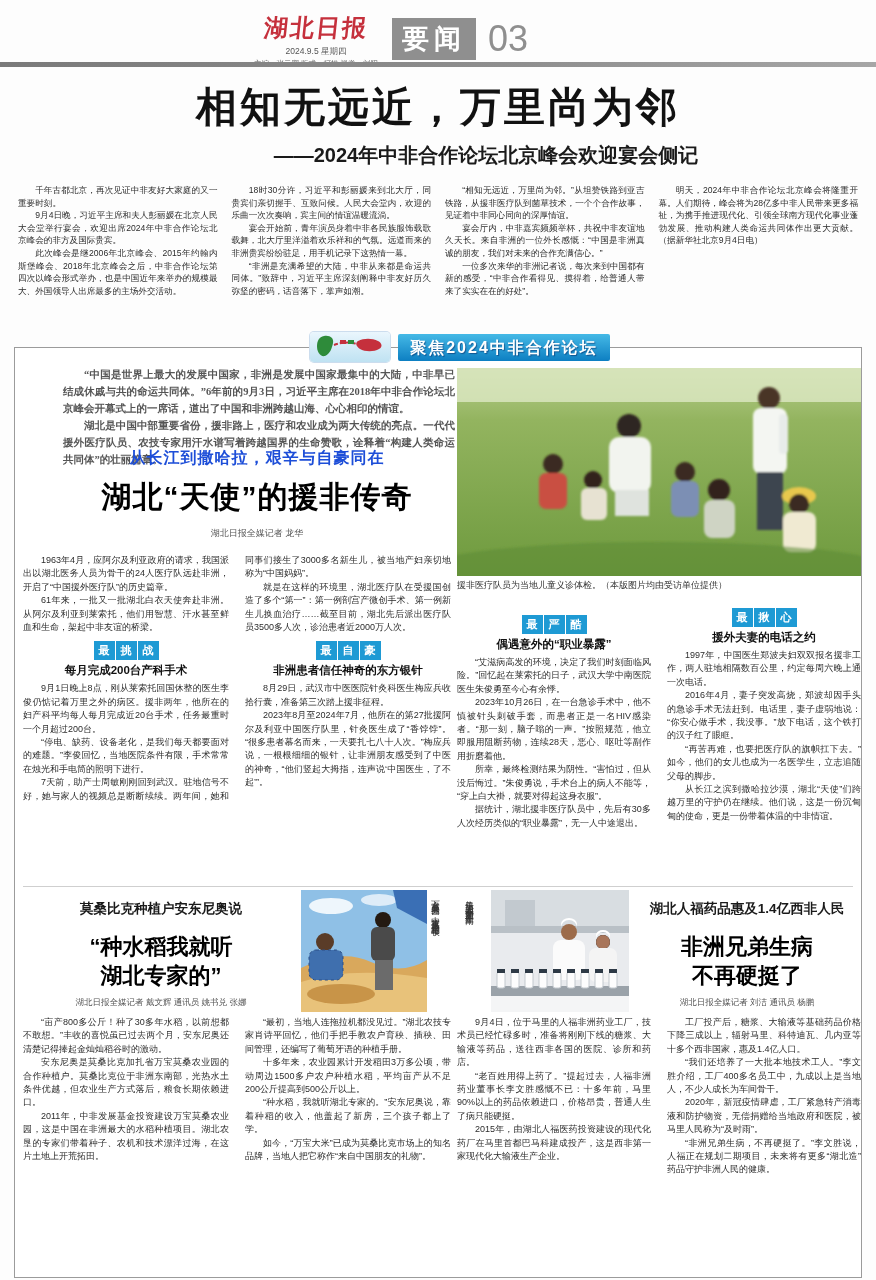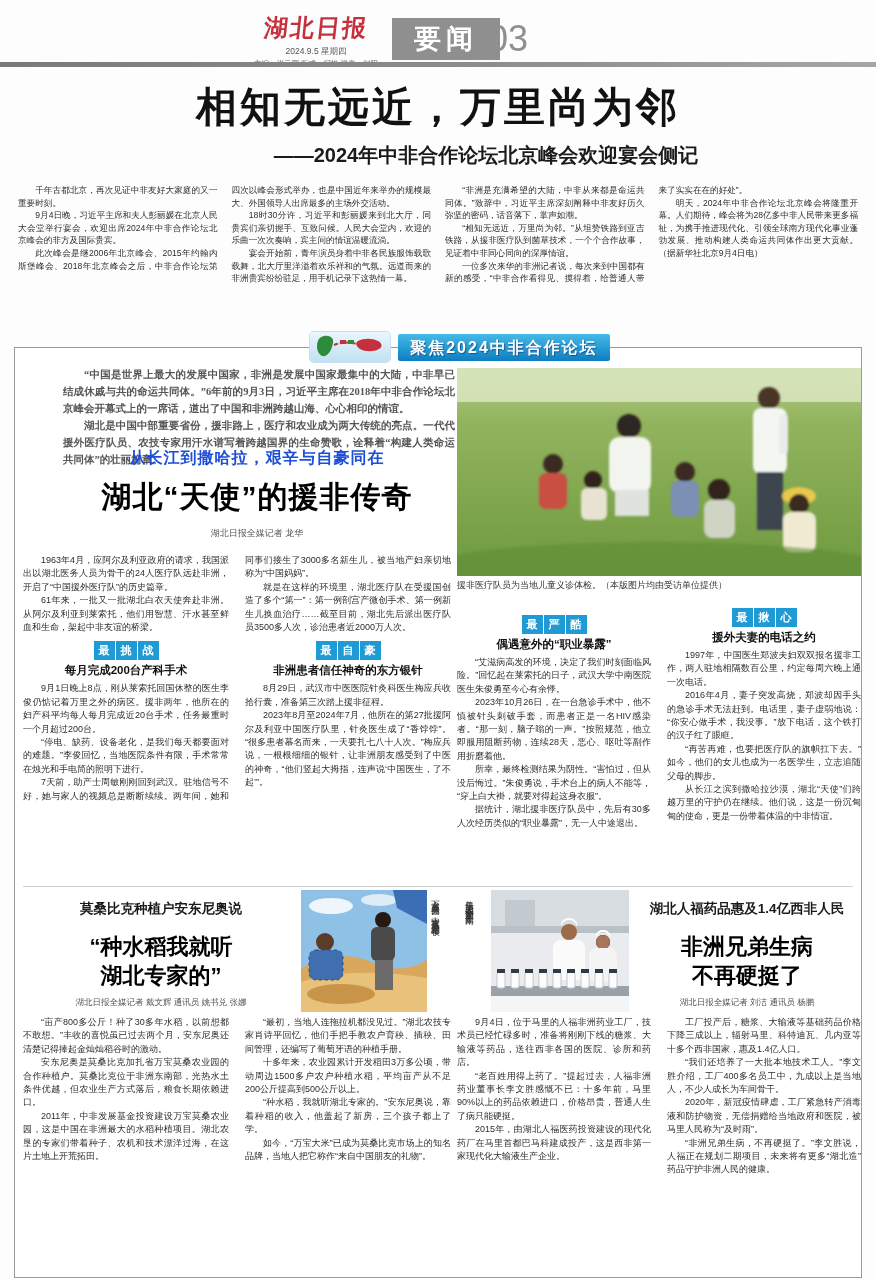--- a/index.html
+++ b/index.html
@@ -4,21 +4,21 @@
 <style>
   html,body{margin:0;padding:0;background:#e9e9e9;}
   #page{position:relative;width:876px;height:1280px;background:#fdfdfd;margin:0 auto;
         font-family:"Liberation Sans",sans-serif;color:#222;overflow:hidden;}
   
   #masthead{position:absolute;left:240px;top:12px;width:152px;text-align:center;}
   .paper-logo{font-size:24px;font-weight:bold;color:#c5303c;transform:skewX(-6deg);
               letter-spacing:2px;font-family:"Liberation Serif",serif;}
   .paper-date{font-size:8.5px;color:#555;margin-top:2px;}
   .paper-credits{font-size:7.5px;color:#666;margin-top:1px;white-space:nowrap;}
-  #section-box{position:absolute;left:392px;top:18px;width:108px;height:42px;background:#8f8f8f;
+  #section-box{position:absolute;left:392px;top:18px;width:84px;height:42px;background:#8f8f8f;
                color:#fff;font-size:27px;font-weight:bold;letter-spacing:5px;text-align:center;
                line-height:42px;}
   #page-number{position:absolute;left:488px;top:18px;font-size:36px;color:#8f8f8f;line-height:42px;}
   #header-bar{position:absolute;left:0;top:62px;width:876px;height:5px;
               background:linear-gradient(90deg,#7a7a7a 0%,#8f8f8f 60%,#a6a6a6 100%);}
   
   #lead-headline{position:absolute;left:0;top:80px;width:876px;text-align:center;
                  font-size:41px;font-weight:bold;color:#111;letter-spacing:3px;}
   #lead-subhead{position:absolute;left:0;top:142px;width:876px;text-align:center;
                 font-size:20px;font-weight:bold;color:#1a1a1a;margin-left:48px;}
@@ -91,20 +91,21 @@
   <div id="lead-headline">相知无远近，万里尚为邻</div>
   <div id="lead-subhead">——2024年中非合作论坛北京峰会欢迎宴会侧记</div>
   <div id="lead-body">
     <p>千年古都北京，再次见证中非友好大家庭的又一重要时刻。</p>
     <p>9月4日晚，习近平主席和夫人彭丽媛在北京人民大会堂举行宴会，欢迎出席2024年中非合作论坛北京峰会的非方及国际贵宾。</p>
     <p>此次峰会是继2006年北京峰会、2015年约翰内斯堡峰会、2018年北京峰会之后，中非合作论坛第四次以峰会形式举办，也是中国近年来举办的规模最大、外国领导人出席最多的主场外交活动。</p>
     <p>18时30分许，习近平和彭丽媛来到北大厅，同贵宾们亲切握手、互致问候。人民大会堂内，欢迎的乐曲一次次奏响，宾主间的情谊温暖流淌。</p>
     <p>宴会开始前，青年演员身着中非各民族服饰载歌载舞，北大厅里洋溢着欢乐祥和的气氛。远道而来的非洲贵宾纷纷驻足，用手机记录下这热情一幕。</p>
     <p>“非洲是充满希望的大陆，中非从来都是命运共同体。”致辞中，习近平主席深刻阐释中非友好历久弥坚的密码，话音落下，掌声如潮。</p>
     <p>“相知无远近，万里尚为邻。”从坦赞铁路到亚吉铁路，从援非医疗队到菌草技术，一个个合作故事，见证着中非同心同向的深厚情谊。</p>
+    <p>宴会厅内，中非嘉宾频频举杯，共祝中非友谊地久天长。来自非洲的一位外长感慨：“中国是非洲真诚的朋友，我们对未来的合作充满信心。”</p>
     <p>一位多次来华的非洲记者说，每次来到中国都有新的感受，“中非合作看得见、摸得着，给普通人带来了实实在在的好处”。</p>
     <p>明天，2024年中非合作论坛北京峰会将隆重开幕。人们期待，峰会将为28亿多中非人民带来更多福祉，为携手推进现代化、引领全球南方现代化事业蓬勃发展、推动构建人类命运共同体作出更大贡献。（据新华社北京9月4日电）</p>
   </div>
 
   <div id="focus-box">
 
     <div id="focus-banner">
       <div id="banner-chip">
         <svg width="80" height="30" viewBox="0 0 80 30">
           <path d="M14,4 C20,3 24,6 23,11 C22,16 20,22 15,24 C10,25 7,20 7,14 C7,9 9,5 14,4 Z" fill="#2e8b3a"></path>

